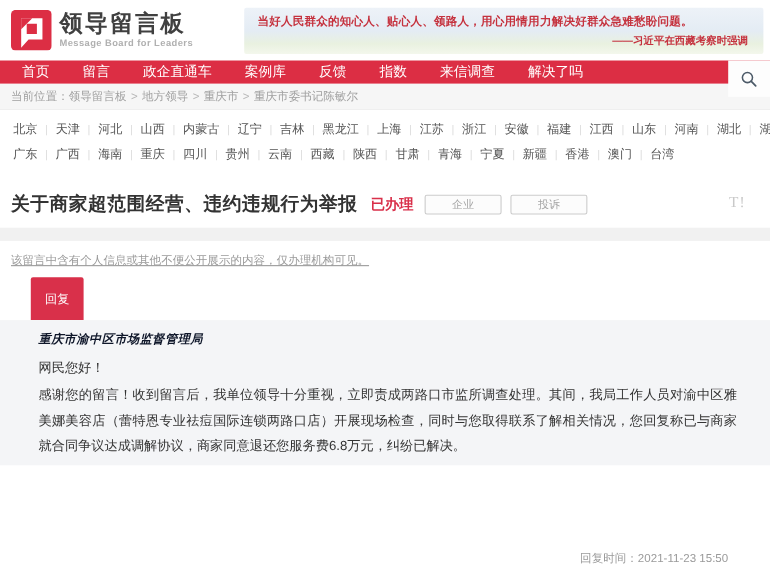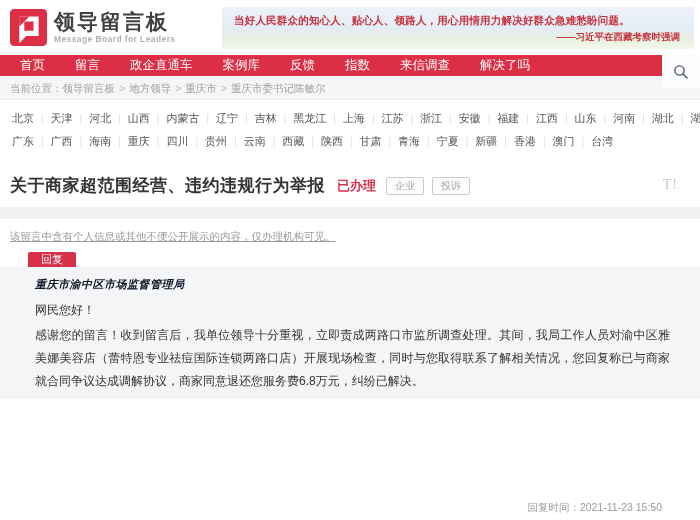--- a/index.html
+++ b/index.html
@@ -36,33 +36,33 @@
   .region-row .sep { color: #ddd; margin: 0 7px; font-size: 10px; }
   .region-row [data-name="region-link"] { cursor: pointer; }
 
   
   .message { padding: 15px 10px 0 10px; position: relative; }
   .title-row { display: flex; align-items: center; }
   .msg-title { font-size: 17px; font-weight: bold; color: #333; letter-spacing: 0.5px; }
   .status { font-size: 13px; font-weight: bold; color: #d9304a; margin-left: 12px; }
   .tags { display: flex; margin-left: 10px; }
   .tags [data-name="category-tag"] { font-size: 10px; color: #a5a5a5; border: 1px solid #ccc; background: #fcfcfc;
-    padding: 1px 8px; border-radius: 2px; margin-right: 8px; }
+    padding: 1px 24px; border-radius: 2px; margin-right: 8px; }
   .text-tool { position: absolute; right: 22px; top: 18px; font-family: "Liberation Serif", serif;
     font-size: 14px; color: #c9c9c9; letter-spacing: 1px; cursor: pointer; }
   .meta-row { margin-top: 9px; font-size: 10.5px; color: #9a9a9a; }
   .meta-row .date { margin-left: 16px; }
   .msg-body { margin-top: 9px; font-size: 12.5px; color: #333; line-height: 25px; text-align: justify; }
 
   
   .divider-band { height: 12px; background: #f1f1f1; margin-top: 10px; }
   .bottom { padding: 0; }
   .privacy { margin: 11px 10px 0 10px; font-size: 10.5px; color: #9a9a9a; text-decoration: underline; }
   .reply-tab { display: inline-block; margin: 8px 0 0 28px; background: #d9304a; color: #fff;
-    font-size: 11px; padding: 0 13px; border-radius: 2px 2px 0 0; }
+    font-size: 11px; padding: 12px 13px; border-radius: 2px 2px 0 0; }
   .reply-card { background: #f4f5f7; margin: 0; padding: 10px 30px 6px 35px; min-height: 125px; }
   .dept { font-size: 11px; font-weight: bold; color: #0f172a; letter-spacing: 0.5px; font-style: italic; }
   .greeting { margin-top: 10px; font-size: 12px; color: #333; }
   .reply-body { margin-top: 5px; font-size: 12px; color: #333; line-height: 23px; text-align: justify; }
   .reply-time { position: absolute; right: 38px; bottom: 5px; font-size: 10.5px; color: #9a9a9a; }
 </style>
 </head>
 <body>
 
 <div class="page" data-name="page">

